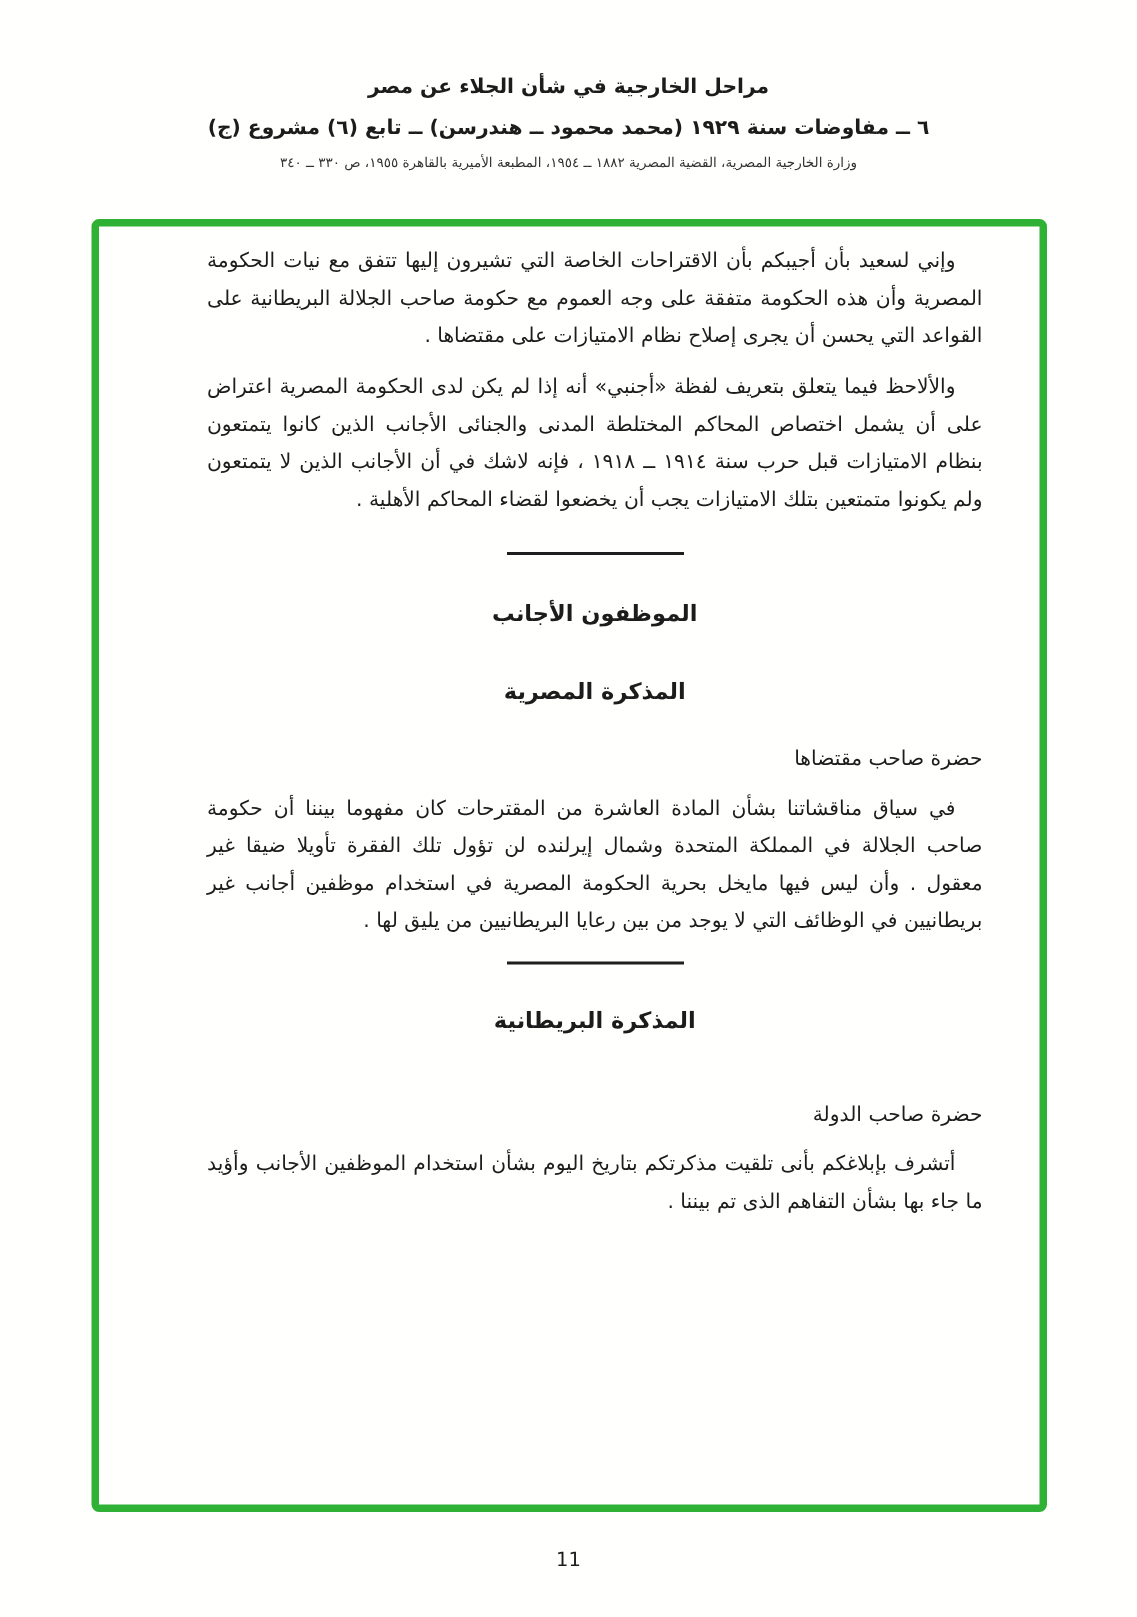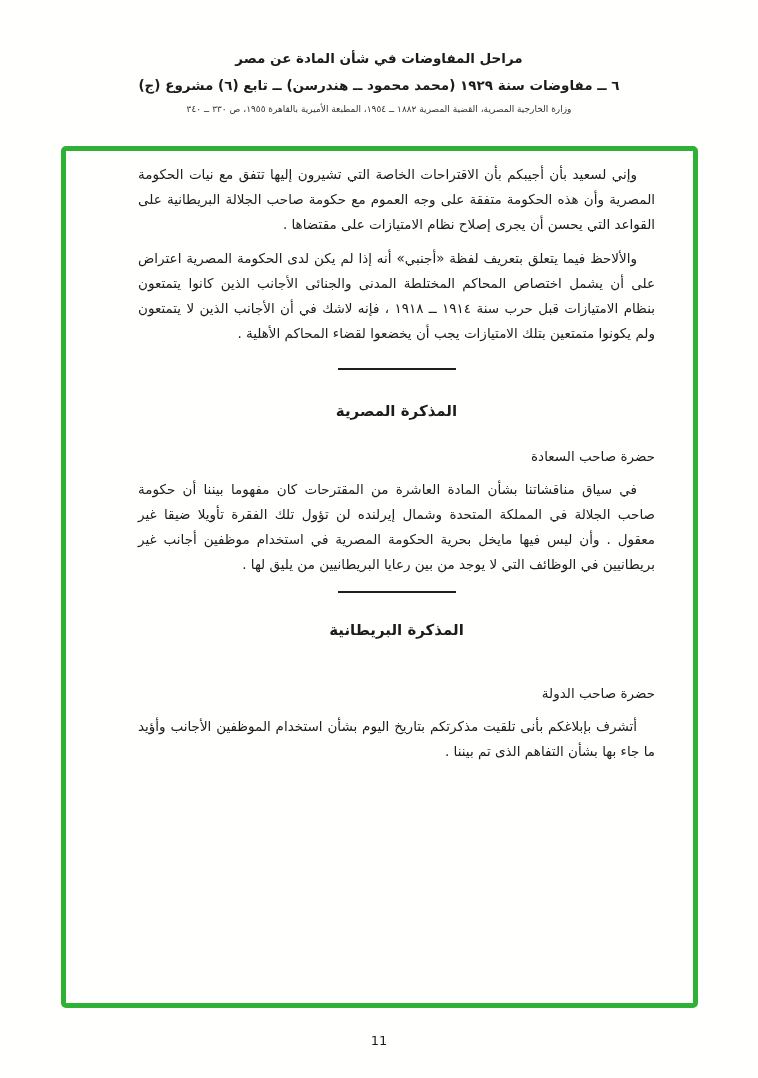--- a/index.html
+++ b/index.html
@@ -109,39 +109,40 @@
     font-size: 13px;
     color: #1c1c1c;
   }
 </style>
 </head>
 <body>
 
 <div class="page">
 
   <div class="header">
-    <div class="header-title">مراحل المفاوضات في شأن المادة عن مصر</div>
+    <div class="header-title">مراحل الخارجية في شأن الجلاء عن مصر</div>
     <div class="header-subtitle">٦ ــ مفاوضات سنة ١٩٢٩ (محمد محمود ــ هندرسن) ــ تابع (٦) مشروع (ج)</div>
     <div class="header-source">وزارة الخارجية المصرية، القضية المصرية ١٨٨٢ ــ ١٩٥٤، المطبعة الأميرية بالقاهرة ١٩٥٥، ص ٣٣٠ ــ ٣٤٠</div>
   </div>
 
   <div class="green-box" style="border-color: rgb(46, 177, 53);"></div>
 
   <div class="content">
 
     <p class="para">وإني لسعيد بأن أجيبكم بأن الاقتراحات الخاصة التي تشيرون إليها تتفق مع نيات الحكومة المصرية وأن هذه الحكومة متفقة على وجه العموم مع حكومة صاحب الجلالة البريطانية على القواعد التي يحسن أن يجرى إصلاح نظام الامتيازات على مقتضاها .</p>
 
     <p class="para">والألاحظ فيما يتعلق بتعريف لفظة «أجنبي» أنه إذا لم يكن لدى الحكومة المصرية اعتراض على أن يشمل اختصاص المحاكم المختلطة المدنى والجنائى الأجانب الذين كانوا يتمتعون بنظام الامتيازات قبل حرب سنة ١٩١٤ ــ ١٩١٨ ، فإنه لاشك في أن الأجانب الذين لا يتمتعون ولم يكونوا متمتعين بتلك الامتيازات يجب أن يخضعوا لقضاء المحاكم الأهلية .</p>
 
     <div class="divider"></div>
 
+    <h3 class="section-heading heading-1">الموظفون الأجانب</h3>
 
     <h3 class="section-heading heading-2">المذكرة المصرية</h3>
 
-    <p class="salutation salutation-1">حضرة صاحب السعادة</p>
+    <p class="salutation salutation-1">حضرة صاحب مقتضاها</p>
 
     <p class="para para-3">في سياق مناقشاتنا بشأن المادة العاشرة من المقترحات كان مفهوما بيننا أن حكومة صاحب الجلالة في المملكة المتحدة وشمال إيرلنده لن تؤول تلك الفقرة تأويلا ضيقا غير معقول . وأن ليس فيها مايخل بحرية الحكومة المصرية في استخدام موظفين أجانب غير بريطانيين في الوظائف التي لا يوجد من بين رعايا البريطانيين من يليق لها .</p>
 
     <div class="divider second"></div>
 
     <h3 class="section-heading heading-3">المذكرة البريطانية</h3>
 
     <p class="salutation salutation-2">حضرة صاحب الدولة</p>
 
     <p class="para para-4">أتشرف بإبلاغكم بأنى تلقيت مذكرتكم بتاريخ اليوم بشأن استخدام الموظفين الأجانب وأؤيد ما جاء بها بشأن التفاهم الذى تم بيننا .</p>

